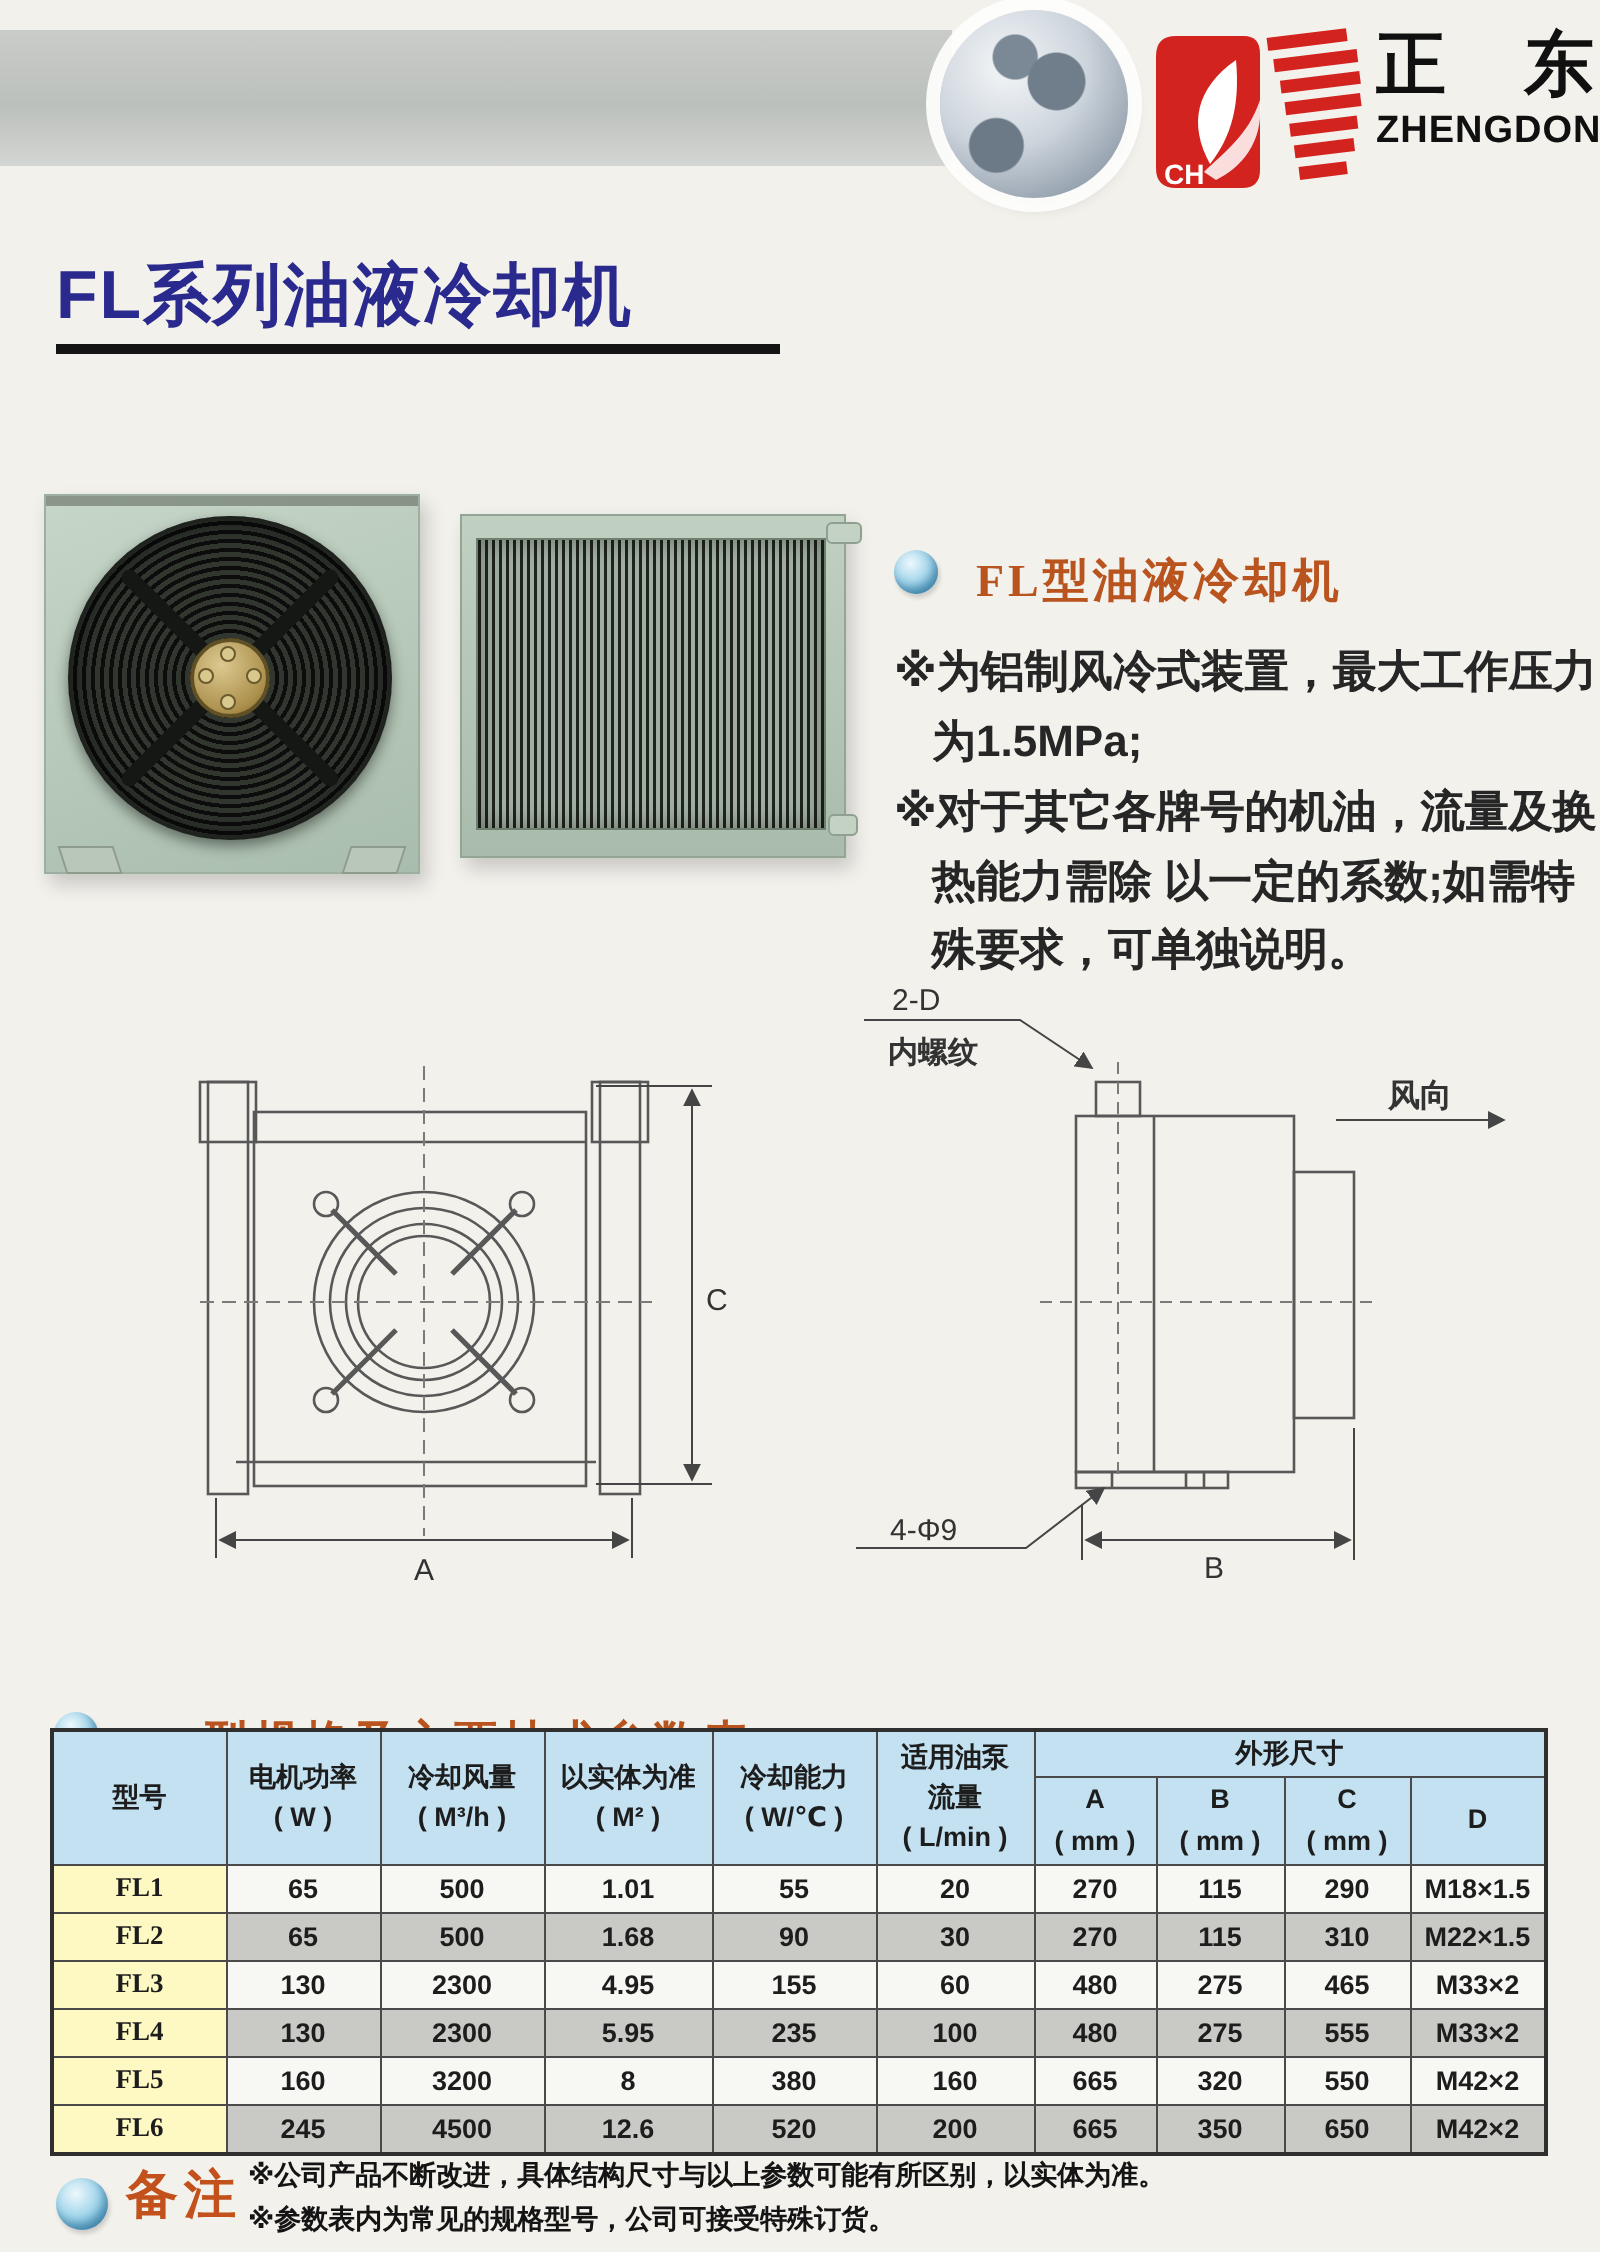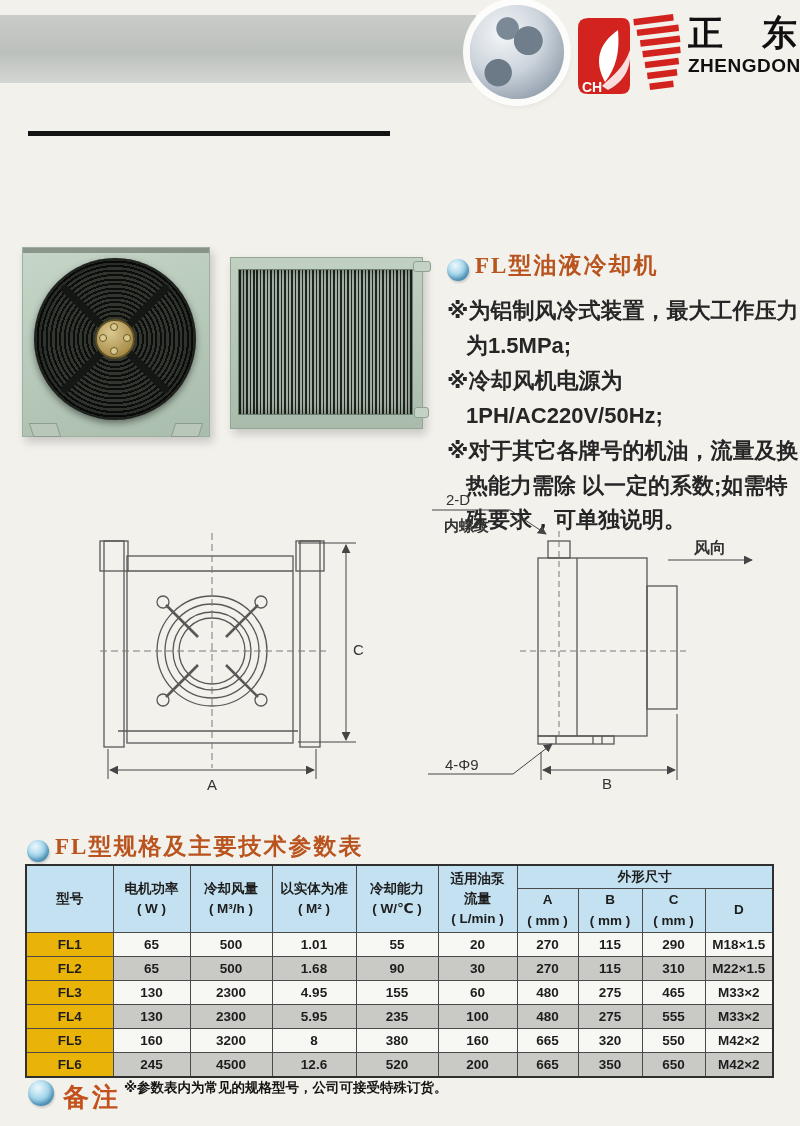--- a/index.html
+++ b/index.html
@@ -49,21 +49,21 @@
     background:linear-gradient(#c0d0c1,#a9bcab);border:1px solid #93a695;}
   .rad-core{position:absolute;left:7px;top:11px;right:9px;bottom:13px;border:1px solid #6e7e6f;
     background:repeating-linear-gradient(90deg,#1f241e 0 1.5px,#a0af9f 1.5px 3.5px);
     box-shadow:inset 0 0 12px rgba(0,0,0,.35);}
   .rad-pipe{position:absolute;background:#c3d2c3;border:1px solid #8fa090;border-radius:3px;}
   .rad-pipe.t{right:-9px;top:3px;width:16px;height:9px;}
   .rad-pipe.b{right:-7px;bottom:10px;width:13px;height:9px;}
 
   
   .info{position:absolute;left:447px;top:250px;width:352px;}
-  .sec-head{display:flex;align-items:flex-end;gap:6px;}
+  .sec-head{display:flex;align-items:flex-start;gap:19px;margin-top:25px;}
   .sphere{width:22px;height:22px;border-radius:50%;flex:0 0 auto;
     background:radial-gradient(circle at 38% 30%,#eef8fc,#a5d7ec 45%,#64aed2 80%,#417fa5);
     box-shadow:inset -2px -3px 4px rgba(0,60,100,.35), 1px 2px 2px rgba(0,0,0,.15);}
   .sec-title{font-family:"Liberation Serif","DejaVu Serif",serif;font-weight:bold;
     font-size:23px;color:#b9541f;letter-spacing:2px;white-space:nowrap;}
   .bullets{margin:13px 0 0 0;padding:0;list-style:none;}
   .bullets li{font-size:22px;font-weight:600;color:#262626;line-height:1.57;
     padding-left:19px;text-indent:-19px;margin-bottom:1px;}
 
   
@@ -71,26 +71,26 @@
 
   
   .table-head{position:absolute;left:27px;top:831px;}
   .spec-table{position:absolute;left:25px;top:864px;width:748px;border-collapse:collapse;
     border:2px solid #2f2f2f;table-layout:fixed;}
   .spec-table th,.spec-table td{border:1px solid #4a4a4a;text-align:center;vertical-align:middle;
     font-size:13.5px;color:#1d1d1d;padding:1px 0;}
   .spec-table thead th{background:#c3e1f1;font-weight:bold;line-height:1.5;}
   .spec-table thead .unit{font-weight:bold;}
   .spec-table tbody td{height:21px;font-weight:600;}
-  .spec-table tbody td:first-child{background:#eab308;}
+  .spec-table tbody td:first-child{background:#fef9c3;font-family:Liberation Serif, serif;}
   .spec-table tbody tr:nth-child(odd) td:not(:first-child){background:#f7f7f4;}
   .spec-table tbody tr:nth-child(even) td:not(:first-child){background:#c9c9c6;}
 
   
-  .notes-head{position:absolute;left:28px;top:1080px;display:flex;align-items:flex-start;gap:9px;}
+  .notes-head{position:absolute;left:28px;top:1080px;display:flex;align-items:flex-end;gap:9px;}
   .notes-head .sphere{width:26px;height:26px;}
   .notes-title{font-family:"Liberation Serif","DejaVu Serif",serif;font-weight:bold;
     font-size:26px;color:#c2511c;letter-spacing:3px;}
   .notes-list{position:absolute;left:124px;top:1077px;margin:0;padding:0;list-style:none;width:650px;}
   .notes-list li{font-size:13.5px;font-weight:bold;color:#141414;line-height:1.6;
     padding-left:16px;text-indent:-16px;}
 </style>
 </head>
 <body>
 
@@ -116,20 +116,21 @@
       </g>
       <text x="10" y="86" font-size="14" font-weight="bold" fill="#ffffff">CH</text>
     </svg>
   </div>
   <div class="brand">
     <div class="brand-cn">正　东</div>
     <div class="brand-en">ZHENGDONG</div>
   </div>
 
   <div class="title-block">
+    <div class="page-title">FL系列油液冷却机</div>
     <div class="title-underline"></div>
   </div>
 
   <div class="photo photo-fan">
     <div class="top-edge"></div>
     <div class="fan-ring">
       <div class="fan-bar b1"></div>
       <div class="fan-bar b2"></div>
       <div class="fan-hub">
         <i class="p1"></i>
@@ -148,21 +149,20 @@
     <div class="rad-pipe b"></div>
   </div>
 
   <div class="info">
     <div class="sec-head">
       <div class="sphere"></div>
       <div class="sec-title">FL型油液冷却机</div>
     </div>
     <ul class="bullets" id="intro-bullets">
         <li>※为铝制风冷式装置，最大工作压力为1.5MPa;</li>
-        <li>※冷却风机电源为1PH/AC220V/50Hz;</li>
         <li>※对于其它各牌号的机油，流量及换热能力需除 以一定的系数;如需特殊要求，可单独说明。</li>
       </ul>
   </div>
 
   <svg class="drawing-svg" width="800" height="365" viewBox="0 455 800 365">
     <defs>
       <marker id="ah" viewBox="0 0 10 10" refX="9" refY="5" markerWidth="9" markerHeight="9" orient="auto-start-reverse">
         <path d="M0,0 L10,5 L0,10 z" fill="#454545"></path>
       </marker>
     </defs>
@@ -368,16 +368,17 @@
           <td>M42×2</td>
         </tr>
       </tbody>
   </table>
 
   <div class="notes-head">
     <div class="sphere"></div>
     <div class="notes-title">备注</div>
   </div>
   <ul class="notes-list" id="notes-list">
+      <li>※公司产品不断改进，具体结构尺寸与以上参数可能有所区别，以实体为准。</li>
       <li>※参数表内为常见的规格型号，公司可接受特殊订货。</li>
     </ul>
 
 </div>
 
 </body></html>

